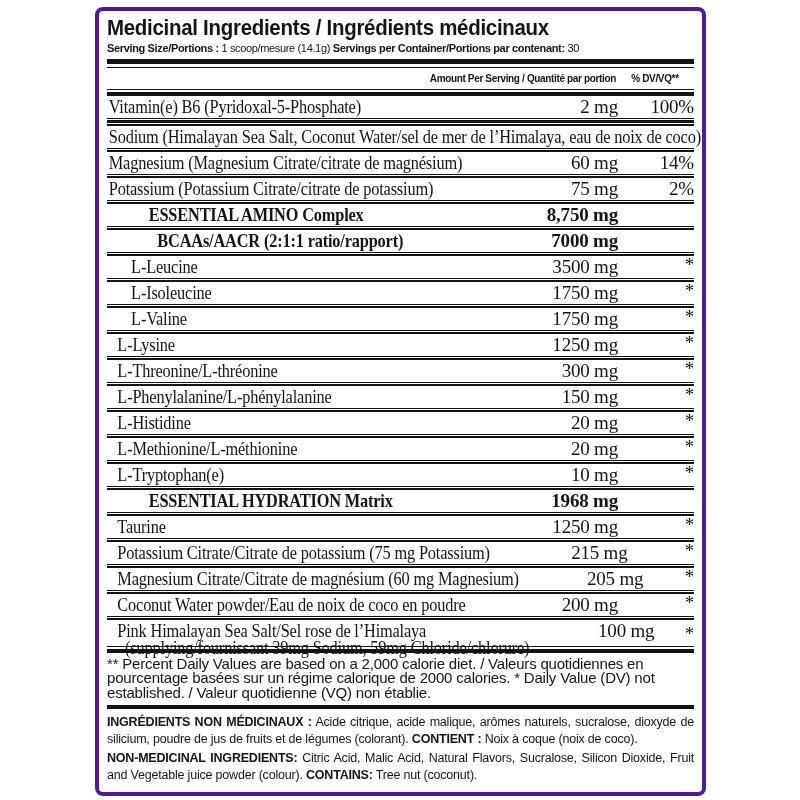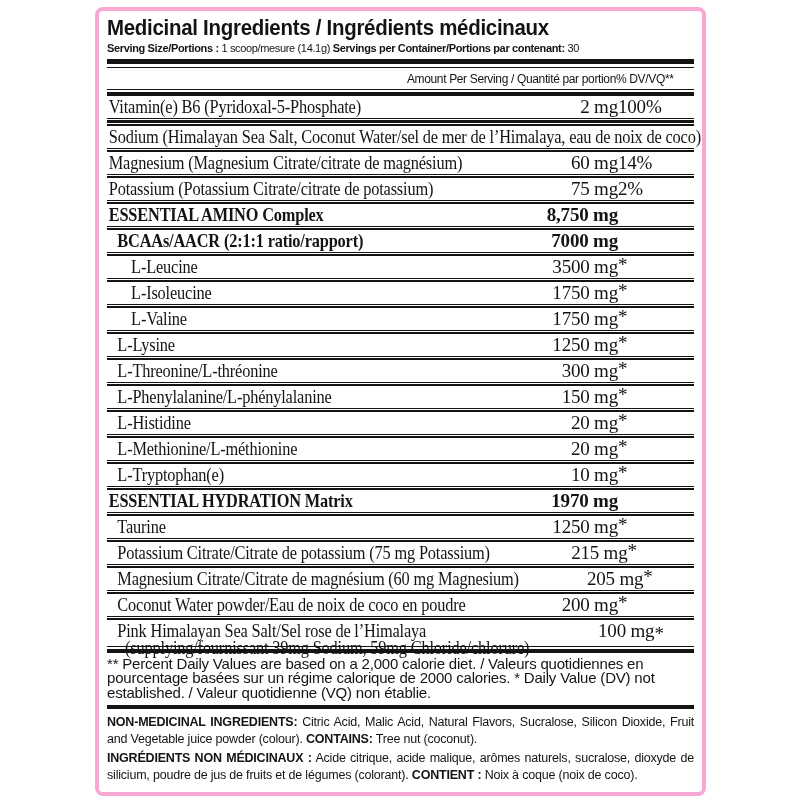--- a/index.html
+++ b/index.html
@@ -1,39 +1,39 @@
 <!DOCTYPE html>
 <html><head>
 <meta charset="utf-8">
 <style>
   html,body{margin:0;padding:0;background:#ffffff;}
   body{width:800px;height:800px;position:relative;font-family:"Liberation Sans",sans-serif;color:#141414;}
   .panel{position:absolute;left:95px;top:7px;width:611px;height:789px;box-sizing:border-box;
-         border:4px solid #f9a8d4;border-radius:8px;background:#fff;padding:4px 8px 6px;
+         border:4px solid #4c1d95;border-radius:8px;background:#fff;padding:4px 8px 6px;
          display:flex;flex-direction:column;overflow:hidden;}
   .title{font-size:22px;font-weight:bold;line-height:25px;white-space:nowrap;letter-spacing:-.3px;
          transform:scaleX(.93);transform-origin:0 50%;}
   .serving{font-size:11px;font-weight:bold;line-height:16px;white-space:nowrap;letter-spacing:-.35px;margin-top:0;}
   .serving .v{font-weight:normal;}
   .rule-top{margin-top:3px;height:9px;border-top:5px solid #141414;border-bottom:1px solid #141414;box-sizing:border-box;}
-  .header-row{display:flex;align-items:center;height:21px;font-size:12px;font-weight:normal;letter-spacing:-.35px;}
+  .header-row{display:flex;align-items:center;height:21px;font-size:10px;font-weight:bold;letter-spacing:-.35px;}
   .header-row .spacer{flex:1;}
-  .dvh{width:78px;text-align:left;}
+  .dvh{width:78px;text-align:center;}
   .rule-heavy{height:7px;border-top:1px solid #141414;border-bottom:4px solid #141414;box-sizing:border-box;flex:none;}
   .table-body{flex:1;min-height:0;display:flex;flex-direction:column;font-size:19px;letter-spacing:-.2px;font-family:Liberation Serif, serif;}
   .sep{flex:none;height:4px;border-top:1px solid #141414;border-bottom:2px solid #141414;box-sizing:border-box;}
   .row{flex:1;display:flex;align-items:center;}
-  .row.bold{font-weight:bold;}
+  .row.bold{font-weight:bold;margin-left:40px;}
   .row.tall{flex:1.7;align-items:flex-start;padding-top:2px;}
   .cell-name{flex:1;white-space:nowrap;transform:scaleX(.86);transform-origin:0 50%;}
   .row.tall .cell-name{transform-origin:0 0;line-height:17px;}
   .subline{padding-left:9px;}
   .cell-amount{width:86px;text-align:right;white-space:nowrap;}
   .row.tall .cell-amount,.row.tall .cell-dv{line-height:17px;}
-  .cell-dv{width:76px;white-space:nowrap;}
+  .cell-dv{width:76px;text-align:right;white-space:nowrap;}
   .cell-dv.ast{align-self:flex-start;line-height:12px;padding-top:3px;}
   .indent-0 .cell-name{padding-left:2px;}
   .indent-1 .cell-name{padding-left:12px;}
   .indent-2 .cell-name{padding-left:28px;}
   .footnote{font-size:15px;line-height:14.5px;letter-spacing:-.2px;padding:4px 0 5px;flex:none;}
   .bar{height:4px;background:#141414;flex:none;}
   .paragraphs{margin-top:5px;font-size:12.5px;line-height:17px;letter-spacing:-.2px;flex:none;}
   .paragraphs p{margin:0 0 2px;text-align:justify;-moz-text-align-last:left;text-align-last:left;}
   .b{font-weight:bold;}
 </style>
@@ -179,21 +179,21 @@
           <div>L-Tryptophan(e)</div>
         </div>
         <div class="cell-amount">10 mg</div>
         <div class="cell-dv ast">*</div>
       </div>
       <div class="sep"></div>
       <div class="row indent-0 bold">
         <div class="cell-name">
           <div>ESSENTIAL HYDRATION Matrix</div>
         </div>
-        <div class="cell-amount">1970 mg</div>
+        <div class="cell-amount">1968 mg</div>
         <div class="cell-dv"></div>
       </div>
       <div class="sep"></div>
       <div class="row indent-1">
         <div class="cell-name">
           <div>Taurine</div>
         </div>
         <div class="cell-amount">1250 mg</div>
         <div class="cell-dv ast">*</div>
       </div>
@@ -232,16 +232,16 @@
       </div>
     </div>
 
   <div class="rule-heavy"></div>
 
   <div class="footnote">** Percent Daily Values are based on a 2,000 calorie diet. / Valeurs quotidiennes en pourcentage basées sur un régime calorique de 2000 calories.  * Daily Value (DV) not established. / Valeur quotidienne (VQ) non établie.</div>
 
   <div class="bar"></div>
 
   <div class="paragraphs">
+    <p><span class="b">INGRÉDIENTS NON MÉDICINAUX :</span> <span>Acide citrique, acide malique, arômes naturels, sucralose, dioxyde de silicium, poudre de jus de fruits et de légumes (colorant).</span> <span class="b">CONTIENT :</span> <span>Noix à coque (noix de coco).</span></p>
     <p><span class="b">NON-MEDICINAL INGREDIENTS:</span> <span>Citric Acid, Malic Acid, Natural Flavors, Sucralose, Silicon Dioxide, Fruit and Vegetable juice powder (colour).</span> <span class="b">CONTAINS:</span> <span>Tree nut (coconut).</span></p>
-    <p><span class="b">INGRÉDIENTS NON MÉDICINAUX :</span> <span>Acide citrique, acide malique, arômes naturels, sucralose, dioxyde de silicium, poudre de jus de fruits et de légumes (colorant).</span> <span class="b">CONTIENT :</span> <span>Noix à coque (noix de coco).</span></p>
   </div>
 </div>
 
 </body></html>

